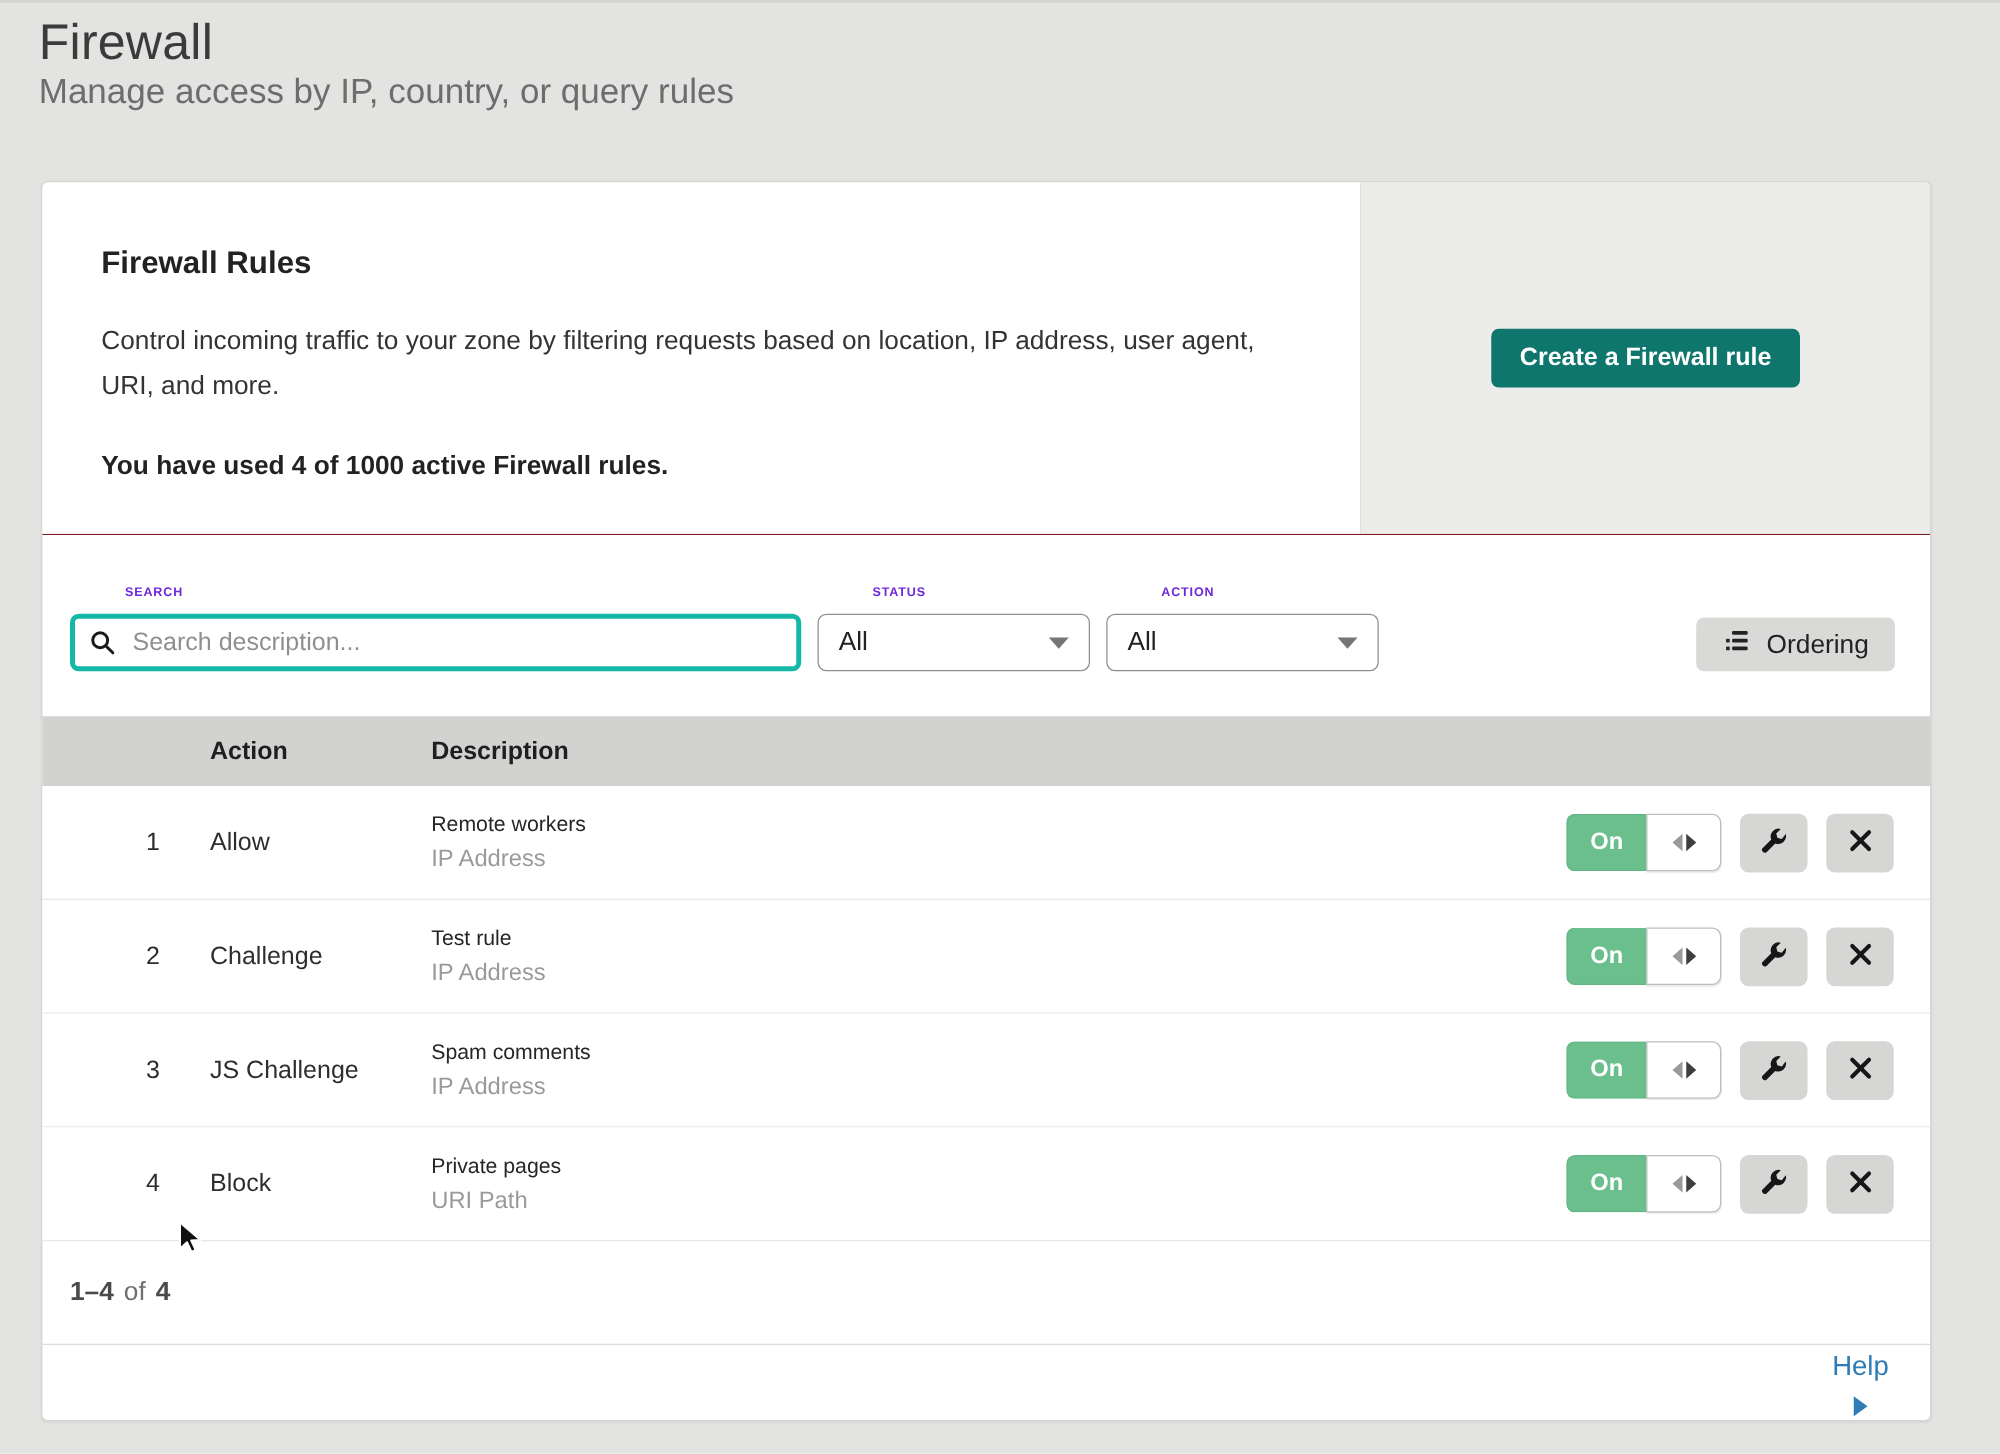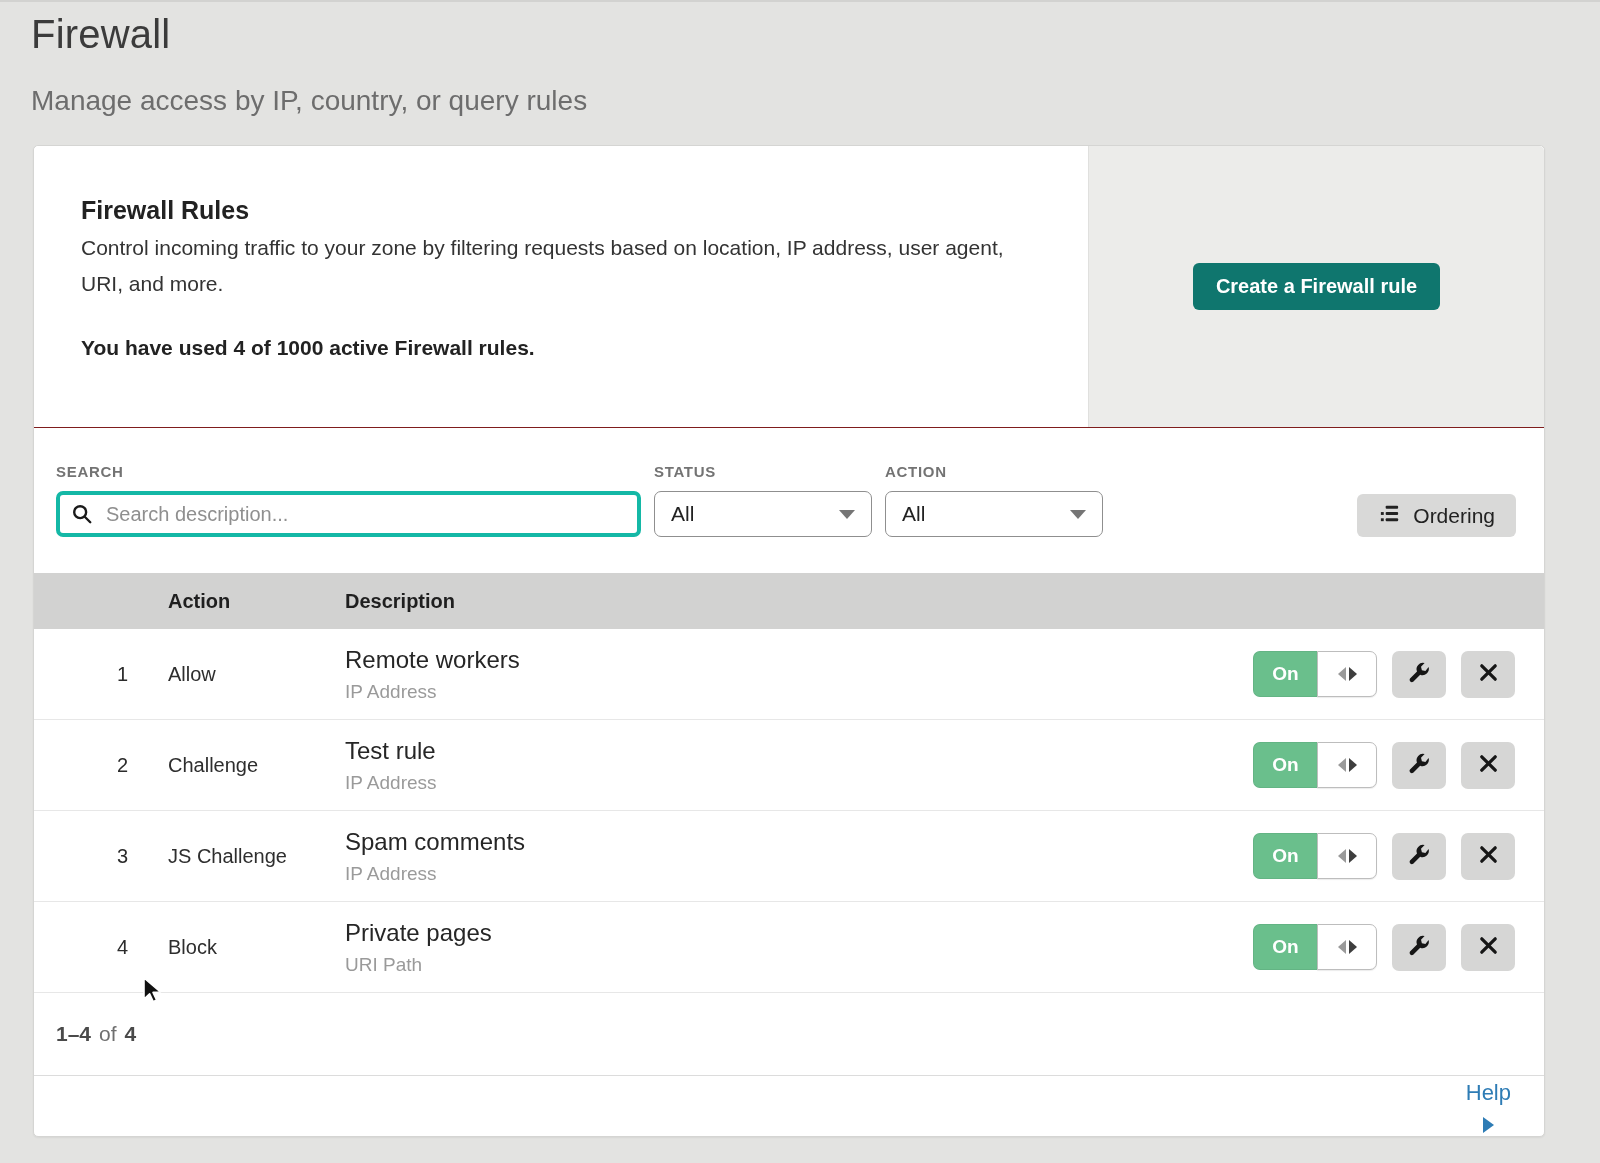--- a/index.html
+++ b/index.html
@@ -7,47 +7,47 @@
   body {
     font-family:"Liberation Sans", sans-serif;
     background:#e3e3e1;
     position:relative;
     overflow:hidden;
     border-top:2px solid #d2d2d0;
   }
   
   .page-header { padding:10px 55px 0 31px; }
   .page-title { font-size:40px; font-weight:500; color:#3b3b3b; letter-spacing:.2px; }
-  .page-subtitle { font-size:28px; font-weight:400; color:#6d6d6d; margin-top:28px; }
+  .page-subtitle { font-size:28px; font-weight:400; color:#6d6d6d; }
   
   .card {
     position:absolute; left:33px; top:143px; width:1512px; height:992px;
     background:#ffffff; border:1px solid #d5d5d3; border-radius:5px;
     box-shadow:0 1px 2px rgba(0,0,0,.06);
     display:flex; flex-direction:column;
   }
   
   .overview { display:flex; height:282px; border-bottom:1px solid #7f1d1d; }
   .overview-left { flex:1; padding:50px 48px 0 47px; background:#fff; border-radius:5px 0 0 0; }
   .overview-heading { font-size:25px; font-weight:700; color:#222; }
-  .overview-desc { font-size:21px; color:#333; line-height:1.72; margin-top:5px; max-width:950px; }
+  .overview-desc { font-size:21px; color:#333; line-height:1.72; margin-top:30px; max-width:950px; }
   .overview-usage { font-size:21px; font-weight:700; color:#222; margin-top:34px; }
   .overview-right {
     width:456px; background:#ececea; border-left:1px solid #e0e0de;
     border-radius:0 5px 0 0; display:flex; align-items:center; justify-content:center;
   }
   .btn-primary {
     background:#0f766e; color:#fff; font-size:20px; font-weight:600;
     border:none; border-radius:6px; padding:12px 23px; cursor:pointer;
     font-family:"Liberation Sans", sans-serif;
   }
   
   .filters { height:145px; display:flex; align-items:flex-end; padding:0 28px 36px 22px; gap:13px; }
   .filter-block { display:flex; flex-direction:column; }
-  .filter-label { font-size:15px; font-weight:700; letter-spacing:.7px; color:#737373; margin-bottom:11px; }
+  .filter-label { font-size:10px; font-weight:700; letter-spacing:.7px; color:#6d28d9; margin-bottom:11px;margin-left:44px; }
   .search-wrap { position:relative; width:585px; }
   .search-input {
     width:585px; height:46px; border:4px solid #14b8a6; border-radius:7px;
     font-size:20px; color:#333; padding:0 14px 0 46px; background:#fff; outline:none;
     font-family:"Liberation Sans", sans-serif;
   }
   .search-input::placeholder { color:#8f8f8f; }
   .search-glyph { position:absolute; left:15px; top:12px; width:22px; height:22px; }
   .select-box {
     width:218px; height:46px; border:1px solid #8f8f8f; border-radius:7px; background:#fff;
@@ -65,21 +65,21 @@
     height:56px; background:#d2d2d1; display:grid;
     grid-template-columns:134px 177px 1fr 340px; align-items:center;
     font-size:20px; font-weight:700; color:#1f1f1f;
   }
   .rule-row {
     height:91px; display:grid; grid-template-columns:134px 177px 1fr 340px;
     align-items:center; border-bottom:1px solid #e7e7e7; background:#fff;
   }
   .cell-priority { text-align:right; padding-right:40px; font-size:20px; color:#2b2b2b; }
   .cell-action { font-size:20px; color:#2e2e2e; }
-  .cell-desc-title { font-size:24px; color:#262626; }
+  .cell-desc-title { font-size:17px; color:#262626; }
   .cell-desc-sub { font-size:19px; color:#9a9a9a; margin-top:7px; }
   .cell-controls { display:flex; align-items:center; gap:15px; justify-content:flex-end; padding-right:29px; }
   .toggle { display:flex; height:46px; cursor:pointer; }
   .toggle-on {
     width:64px; background:#6abf8c; color:#fff; font-size:19px; font-weight:600;
     display:flex; align-items:center; justify-content:center; border-radius:7px 0 0 7px;
     border:1px solid #63b484; border-right:none;
   }
   .toggle-off {
     width:60px; background:#fff; border:1px solid #bdbdbd; border-radius:0 7px 7px 0;

